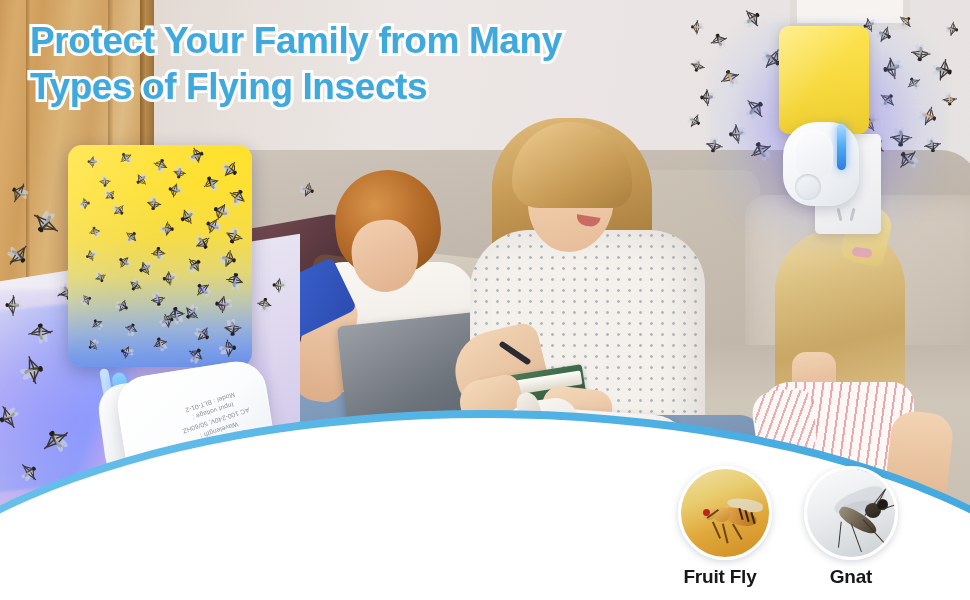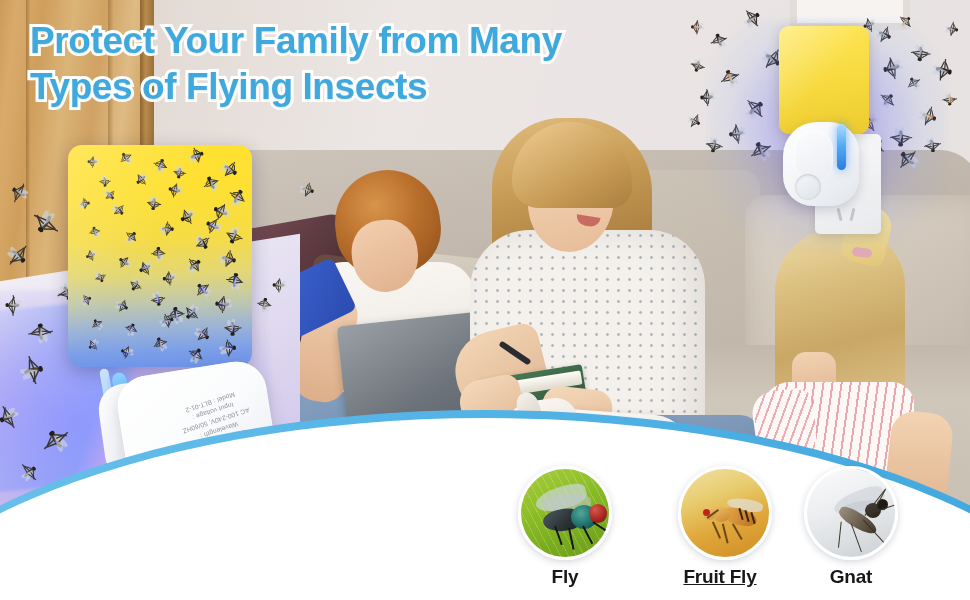--- a/index.html
+++ b/index.html
@@ -247,21 +247,21 @@
   .headline span{display:block;}
 
   
   .badges{position:absolute;left:0;top:466px;width:970px;height:134px;z-index:45;}
   .badge{position:absolute;width:94px;}
   .badge .circ{width:94px;height:94px;border-radius:50%;overflow:hidden;position:relative;
     border:3px solid #ffffff;box-shadow:0 2px 7px rgba(60,70,90,.22);}
   .badge .cap{margin-top:6px;text-align:center;font-size:19px;font-weight:bold;color:#17181a;
     letter-spacing:-.2px;white-space:nowrap;}
   .b1{left:358px;} .b2{left:518px;} .b3{left:678px;} .b4{left:804px;}
-  .b1 .cap{margin-left:-14px;} .b3 .cap{margin-left:-10px;text-decoration:underline;}
+  .b1 .cap{margin-left:-14px;} .b3 .cap{margin-left:-10px;}
 
   
   .bg-skin{position:absolute;inset:0;background:linear-gradient(160deg,#f7e3d8 0%,#f2cdbc 40%,#e9b9a6 70%,#dba693 100%);}
   .bg-skin::after{content:"";position:absolute;inset:0;opacity:.35;
     background:repeating-linear-gradient(48deg,rgba(190,130,110,.5) 0 1px,transparent 1px 5px);}
   .bg-leaf{position:absolute;inset:0;background:linear-gradient(155deg,#a8cc3e 0%,#8fc029 35%,#7cae1f 65%,#6b9c1a 100%);}
   .bg-leaf::after{content:"";position:absolute;inset:0;opacity:.4;
     background:repeating-linear-gradient(62deg,rgba(255,255,255,.45) 0 1px,transparent 1px 7px);}
   .bg-fruit{position:absolute;inset:0;background:linear-gradient(160deg,#efe0a6 0%,#e8cc6e 32%,#e0a73a 62%,#cf8c22 100%);}
   .bg-gray{position:absolute;inset:0;background:linear-gradient(160deg,#fbfbfc 0%,#eceef0 40%,#dcdfe2 72%,#cacdd1 100%);}
@@ -1578,35 +1578,20 @@
   </div>
 
   <div class="headline">
     <span>Protect Your Family from Many</span>
     <span>Types of Flying Insects</span>
   </div>
 
   <div class="badges">
 
 
-    <div class="badge b2">
-      <div class="circ">
-        <div class="bg-leaf"></div>
-        <div class="fly-wing1"></div>
-        <div class="fly-wing2"></div>
-        <div class="fly-abdo"></div>
-        <div class="fly-thorax"></div>
-        <div class="fly-eye"></div>
-        <div class="fly-leg" style="left:34px;top:56px;width:20px;transform:rotate(70deg)"></div>
-        <div class="fly-leg" style="left:48px;top:58px;width:22px;transform:rotate(78deg)"></div>
-        <div class="fly-leg" style="left:62px;top:56px;width:20px;transform:rotate(62deg)"></div>
-        <div class="fly-leg" style="left:72px;top:52px;width:16px;transform:rotate(34deg)"></div>
-      </div>
-      <div class="cap">Fly</div>
-    </div>
 
     <div class="badge b3">
       <div class="circ">
         <div class="bg-fruit"></div>
         <div class="ff-wing"></div>
         <div class="ff-abdo"></div>
         <div class="ff-stripe" style="left:54px;top:44px"></div>
         <div class="ff-stripe" style="left:60px;top:46px"></div>
         <div class="ff-stripe" style="left:66px;top:48px"></div>
         <div class="ff-thorax"></div>

